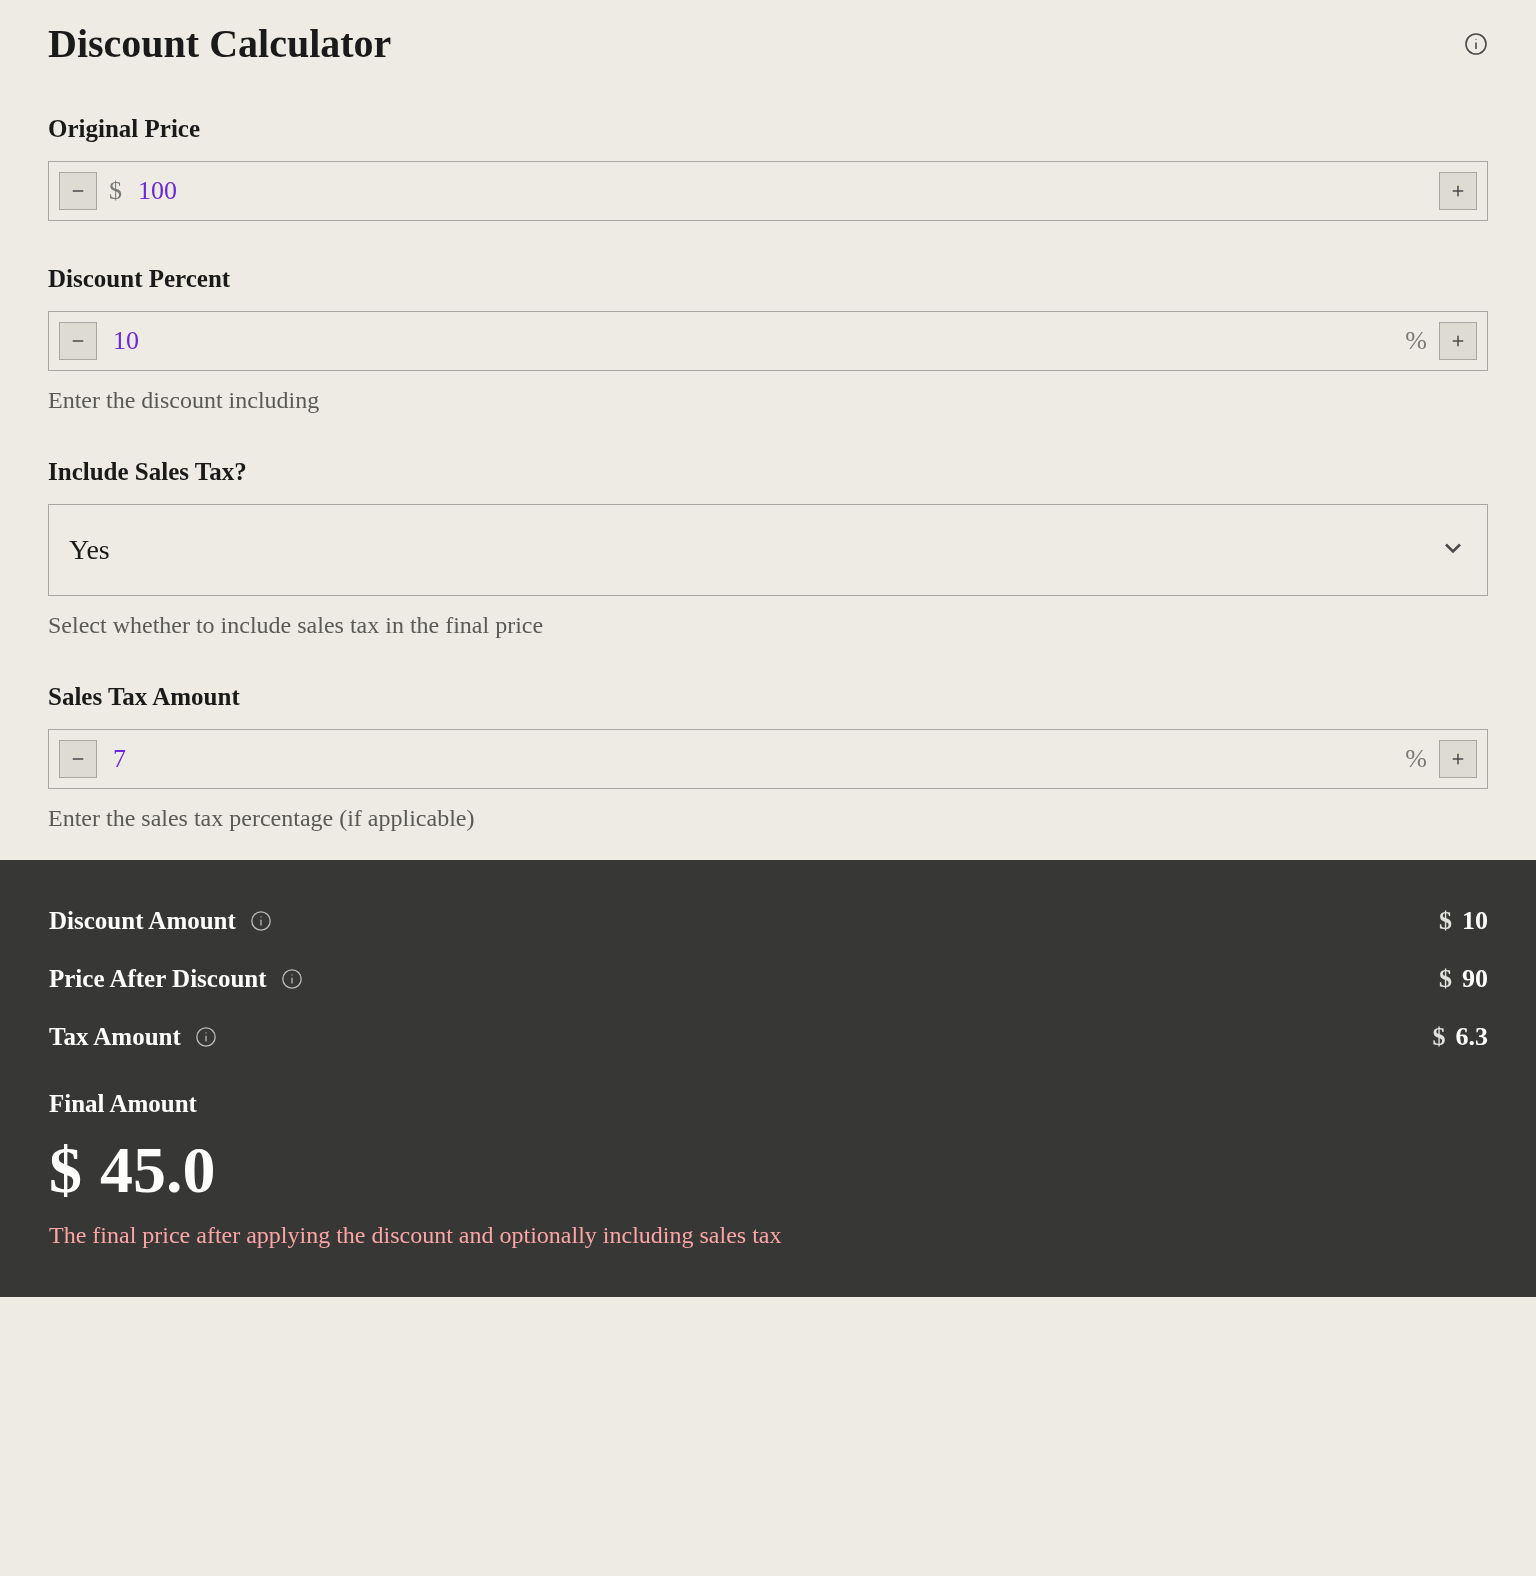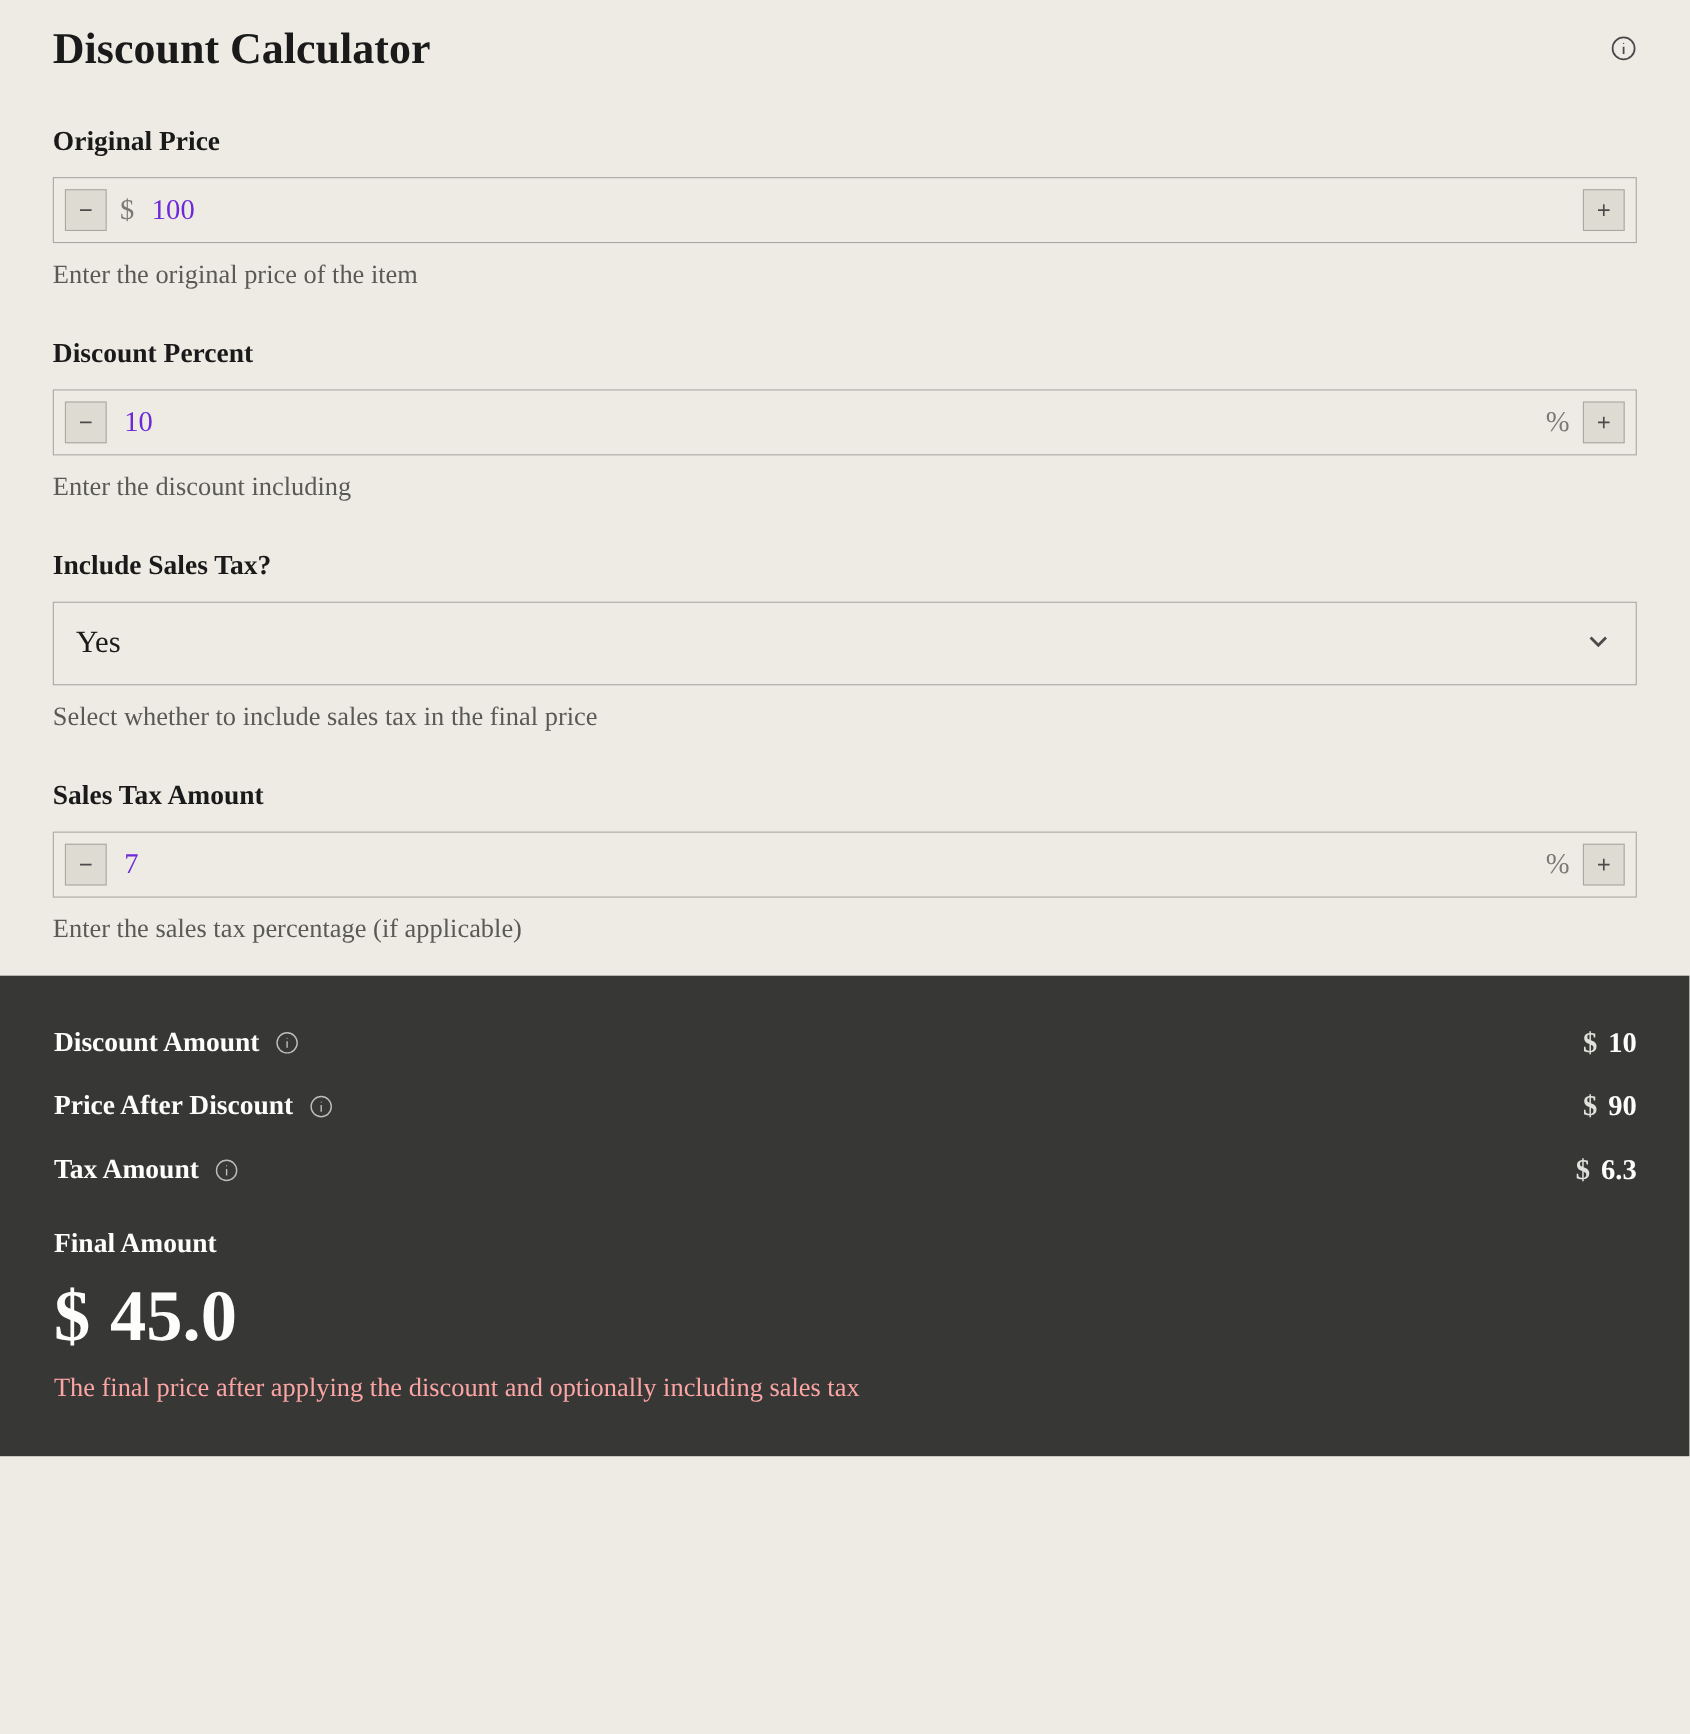--- a/index.html
+++ b/index.html
@@ -77,21 +77,21 @@
     margin-top: 16px;
   }
   .select-wrap {
     border: 1px solid #a8a8a2;
     background: #edebe4;
     padding: 18px 20px;
     display: flex;
     align-items: center;
     justify-content: space-between;
     cursor: pointer;
-    height: 76px;
+    height: 92px;
   }
   .select-value {
     font-size: 28px;
   }
   .chevron {
     color: #4a4a4a;
   }
   .results-panel {
     background: #373735;
     color: #fdfdfb;
@@ -173,21 +173,20 @@
       </div>
       <span class="unit">$</span>
       <input class="stepper-input" value="100" style="">
       <div class="stepper-btn">
         <svg viewBox="0 0 24 24" width="18" height="18" stroke="currentColor" stroke-width="2">
             <line x1="5" y1="12" x2="19" y2="12"></line>
             <line x1="12" y1="5" x2="12" y2="19"></line>
           </svg>
       </div>
     </div>
-    <div class="helper-text">Enter the original price of the item</div>
   </div>
 
   <div class="field-group">
     <div class="field-label">Discount Percent</div>
     <div class="stepper">
       <div class="stepper-btn">
         <svg viewBox="0 0 24 24" width="18" height="18" stroke="currentColor" stroke-width="2">
             <line x1="5" y1="12" x2="19" y2="12"></line>
           </svg>
       </div>

